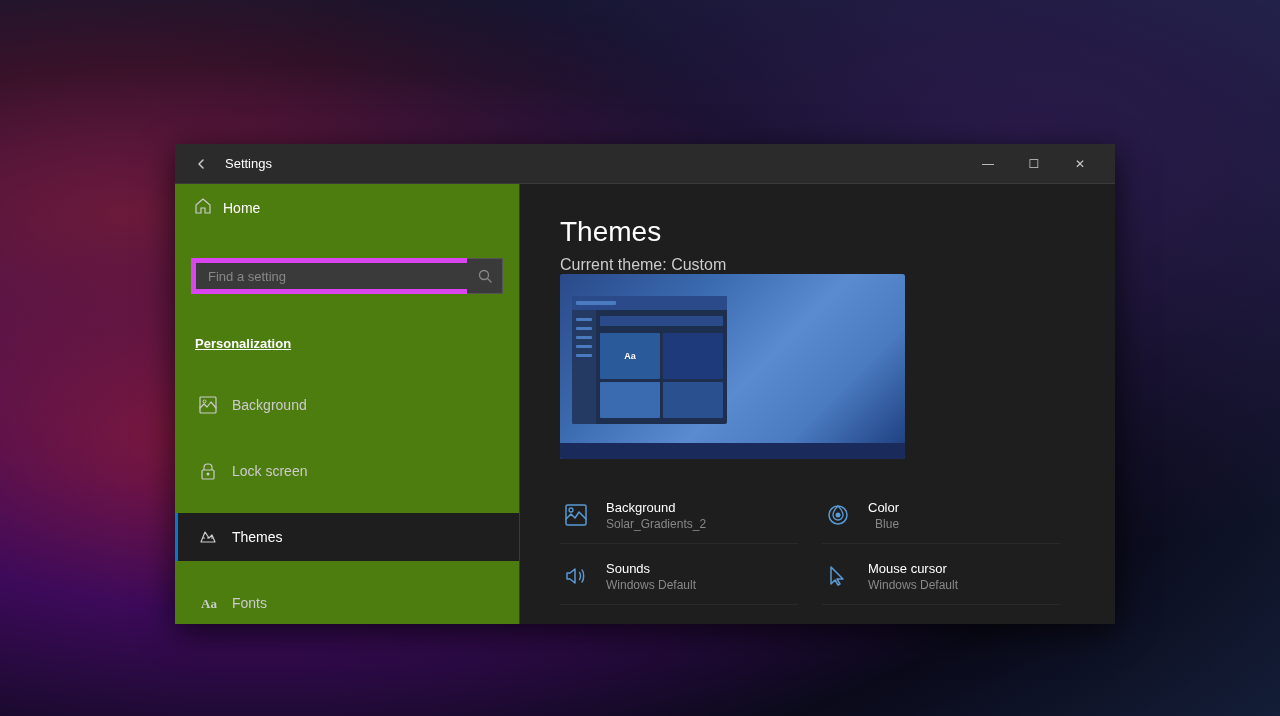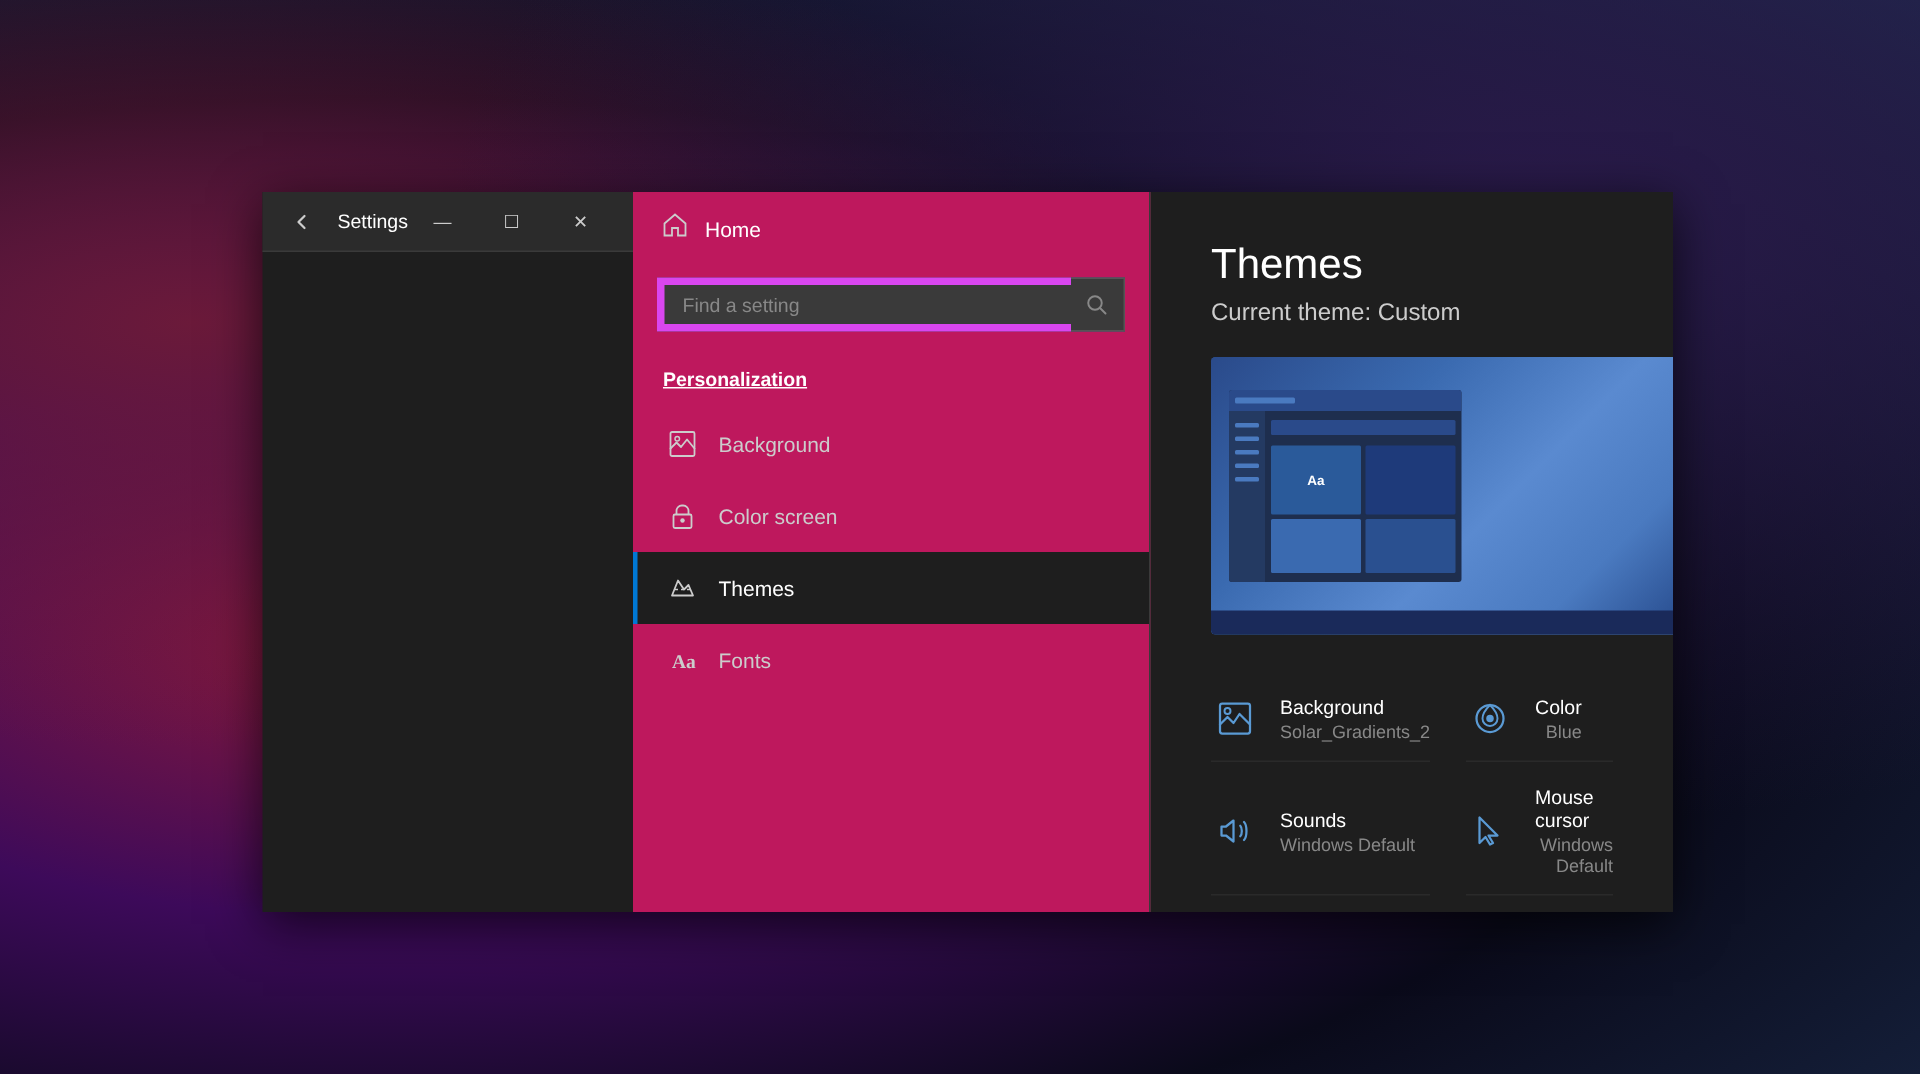--- a/index.html
+++ b/index.html
@@ -24,27 +24,27 @@
       position: absolute;
       inset: 0;
       background:
         radial-gradient(ellipse at 80% 20%, #2a1a4a 0%, transparent 50%),
         radial-gradient(ellipse at 10% 30%, #6b1a3a 0%, transparent 40%);
     }
 
     
     .window {
       position: absolute;
-      top: 128px;
+      top: 144px;
       left: 175px;
       width: 940px;
       height: 480px;
       background: #1e1e1e;
       display: flex;
-      flex-direction: row;
+      flex-direction: column;
       z-index: 10;
       box-shadow: 0 8px 32px rgba(0,0,0,0.7);
     }
 
     
     .title-bar {
       height: 40px;
       background: #2b2b2b;
       display: flex;
       align-items: center;
@@ -90,26 +90,27 @@
     
     .content-area {
       display: flex;
       flex: 1;
       overflow: hidden;
     }
 
     
     .sidebar {
       width: 345px;
-      background: #be185d;
+      background: #4d7c0f;
       flex-shrink: 0;
       display: flex;
       flex-direction: column;
       overflow-y: auto;
       border-right: 1px solid #3a3a3a;
+      gap: 18px;
     }
 
     .sidebar-home {
       display: flex;
       align-items: center;
       padding: 14px 20px;
       color: #ffffff;
       cursor: pointer;
       gap: 12px;
     }
@@ -192,21 +193,20 @@
     .page-title {
       font-size: 28px;
       font-weight: 300;
       color: #ffffff;
       margin-bottom: 8px;
     }
 
     .current-theme-label {
       font-size: 16px;
       color: #cccccc;
-      margin-bottom: 20px;
     }
 
     
     .theme-preview {
       width: 345px;
       height: 185px;
       background: linear-gradient(135deg, #2a4a7a 0%, #1a3a6a 40%, #3a5a9a 70%, #5a8aca 100%);
       border-radius: 3px;
       position: relative;
       overflow: hidden;
@@ -310,21 +310,21 @@
 
 
       <div class="sidebar-item">
         <span class="sidebar-item-icon">
           <svg width="18" height="18" viewBox="0 0 18 18" fill="none">
             <rect x="3" y="8" width="12" height="9" rx="1" stroke="#cccccc" stroke-width="1.2"></rect>
             <path d="M5 8V5.5C5 3.567 6.567 2 8.5 2H9.5C11.433 2 13 3.567 13 5.5V8" stroke="#cccccc" stroke-width="1.2"></path>
             <circle cx="9" cy="12" r="1.5" fill="#cccccc"></circle>
           </svg>
         </span>
-        <span>Color screen</span>
+        <span>Lock screen</span>
       </div>
 
       <div class="sidebar-item active">
         <span class="sidebar-item-icon">
           <svg width="18" height="18" viewBox="0 0 18 18" fill="none">
             <path d="M2 14L6 4L10 10L13 7L16 14H2Z" stroke="#cccccc" stroke-width="1.2" stroke-linejoin="round"></path>
             <path d="M4 10H14" stroke="#cccccc" stroke-width="1" stroke-dasharray="2 2"></path>
           </svg>
         </span>
         <span>Themes</span>

